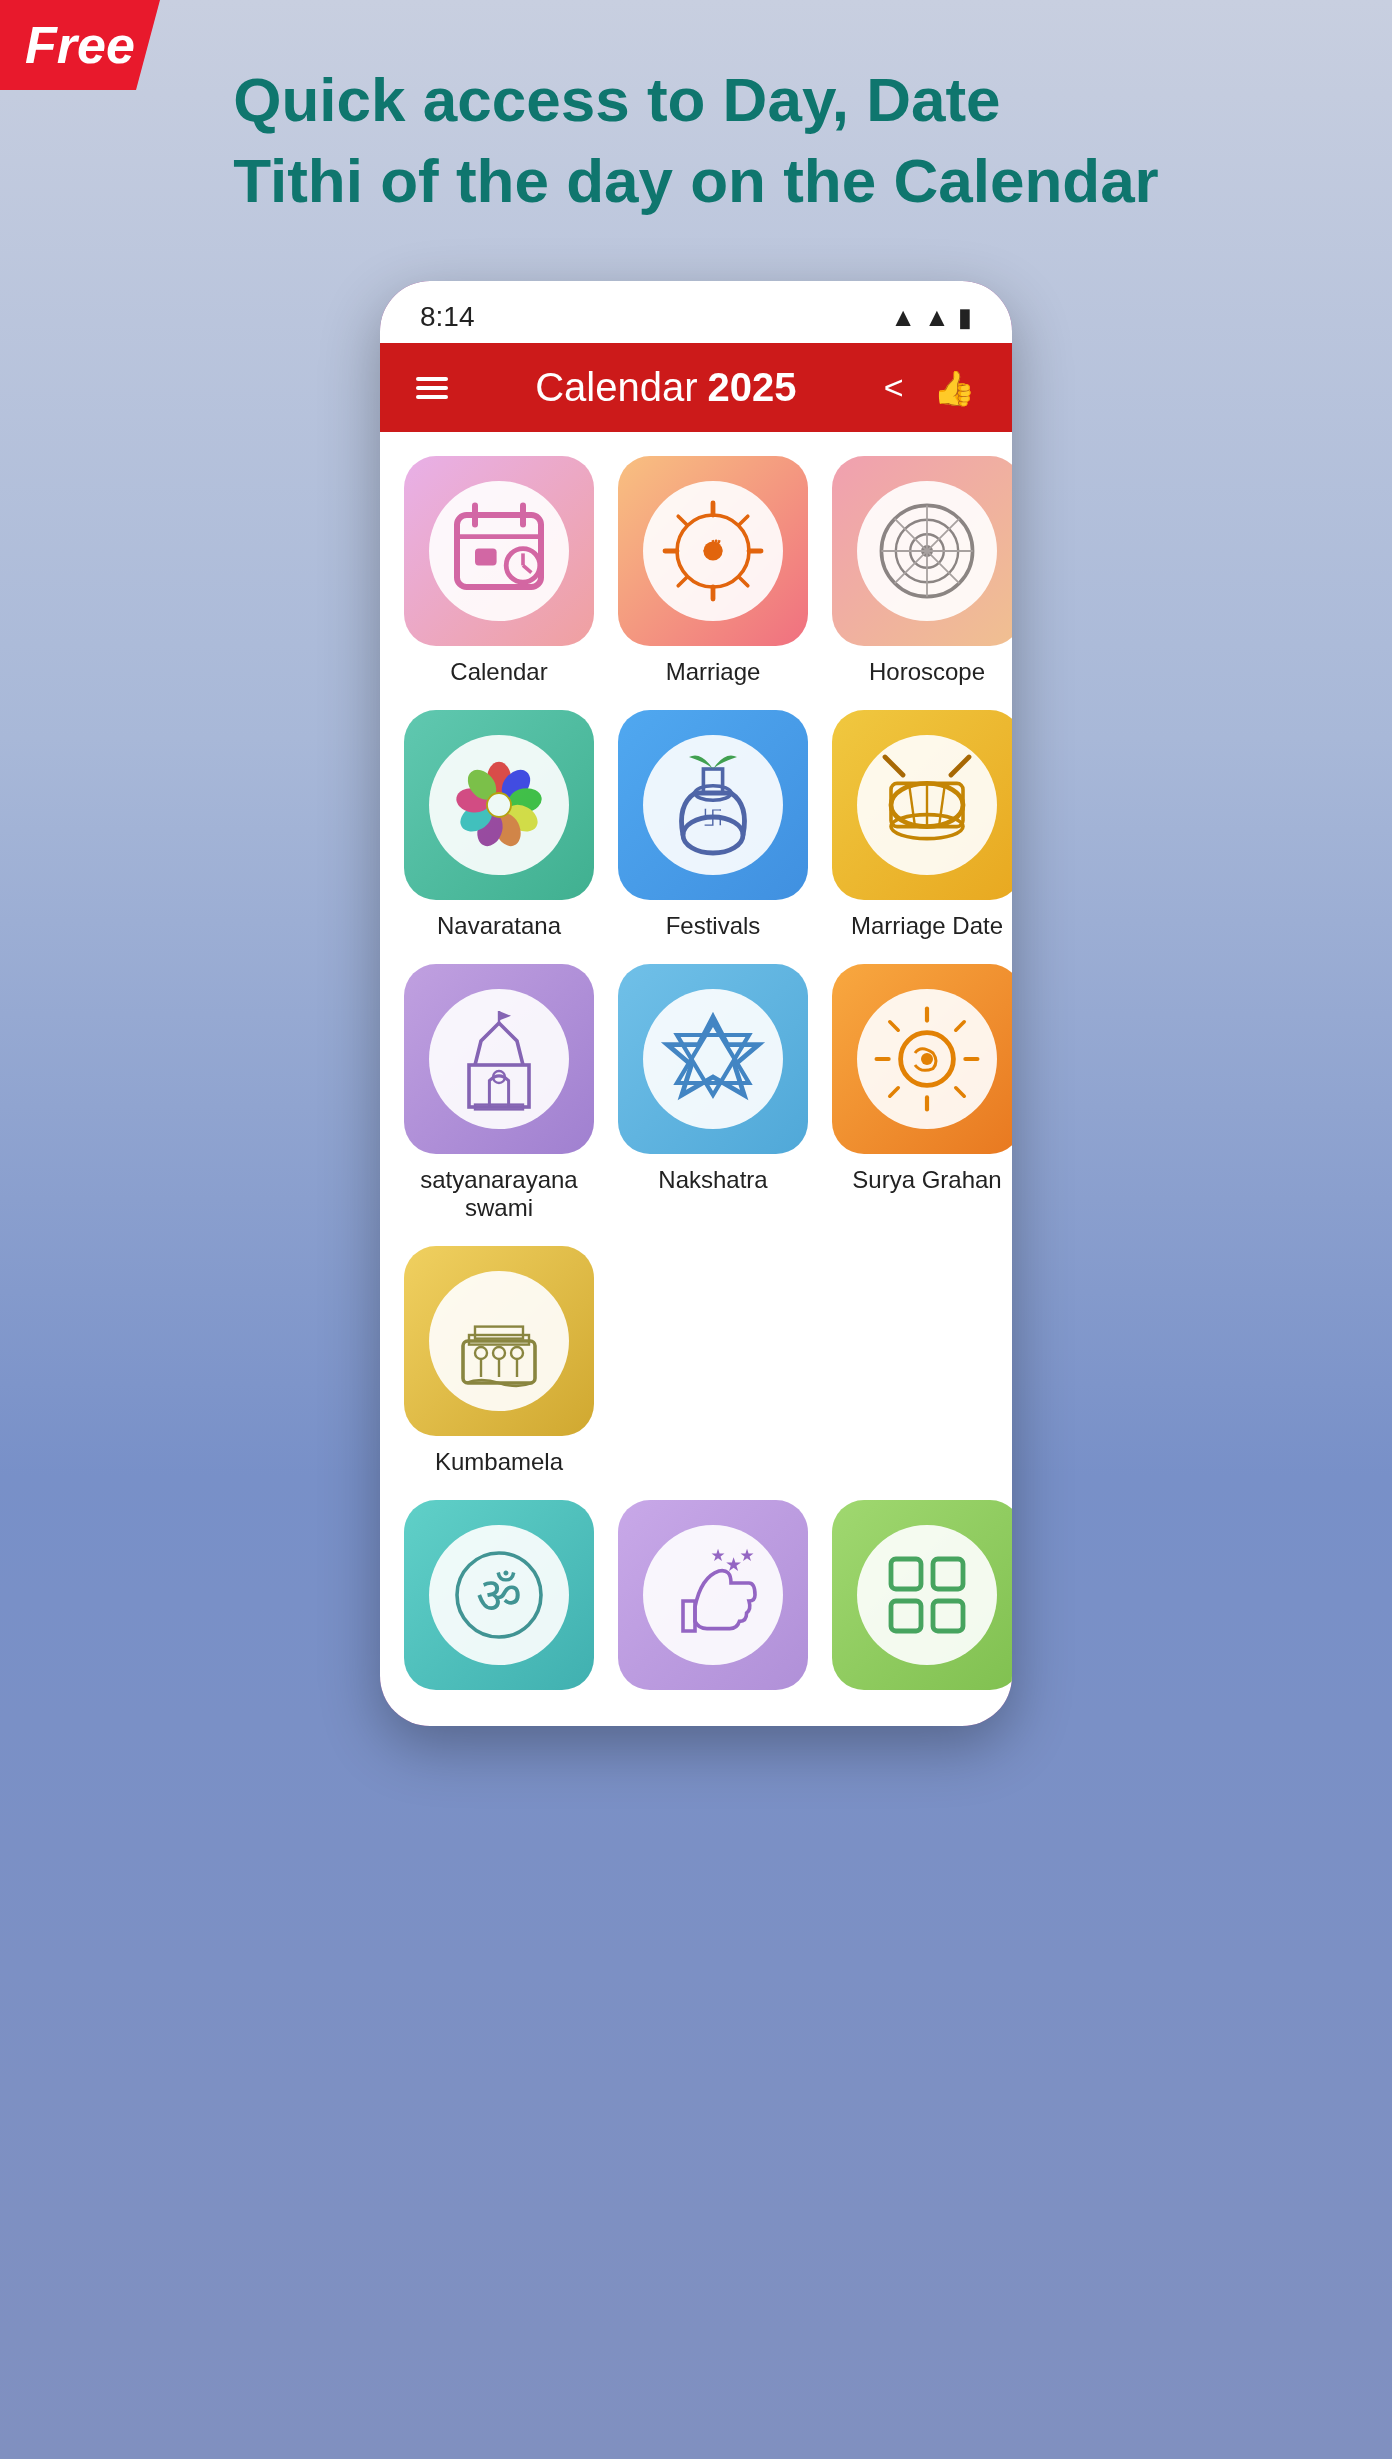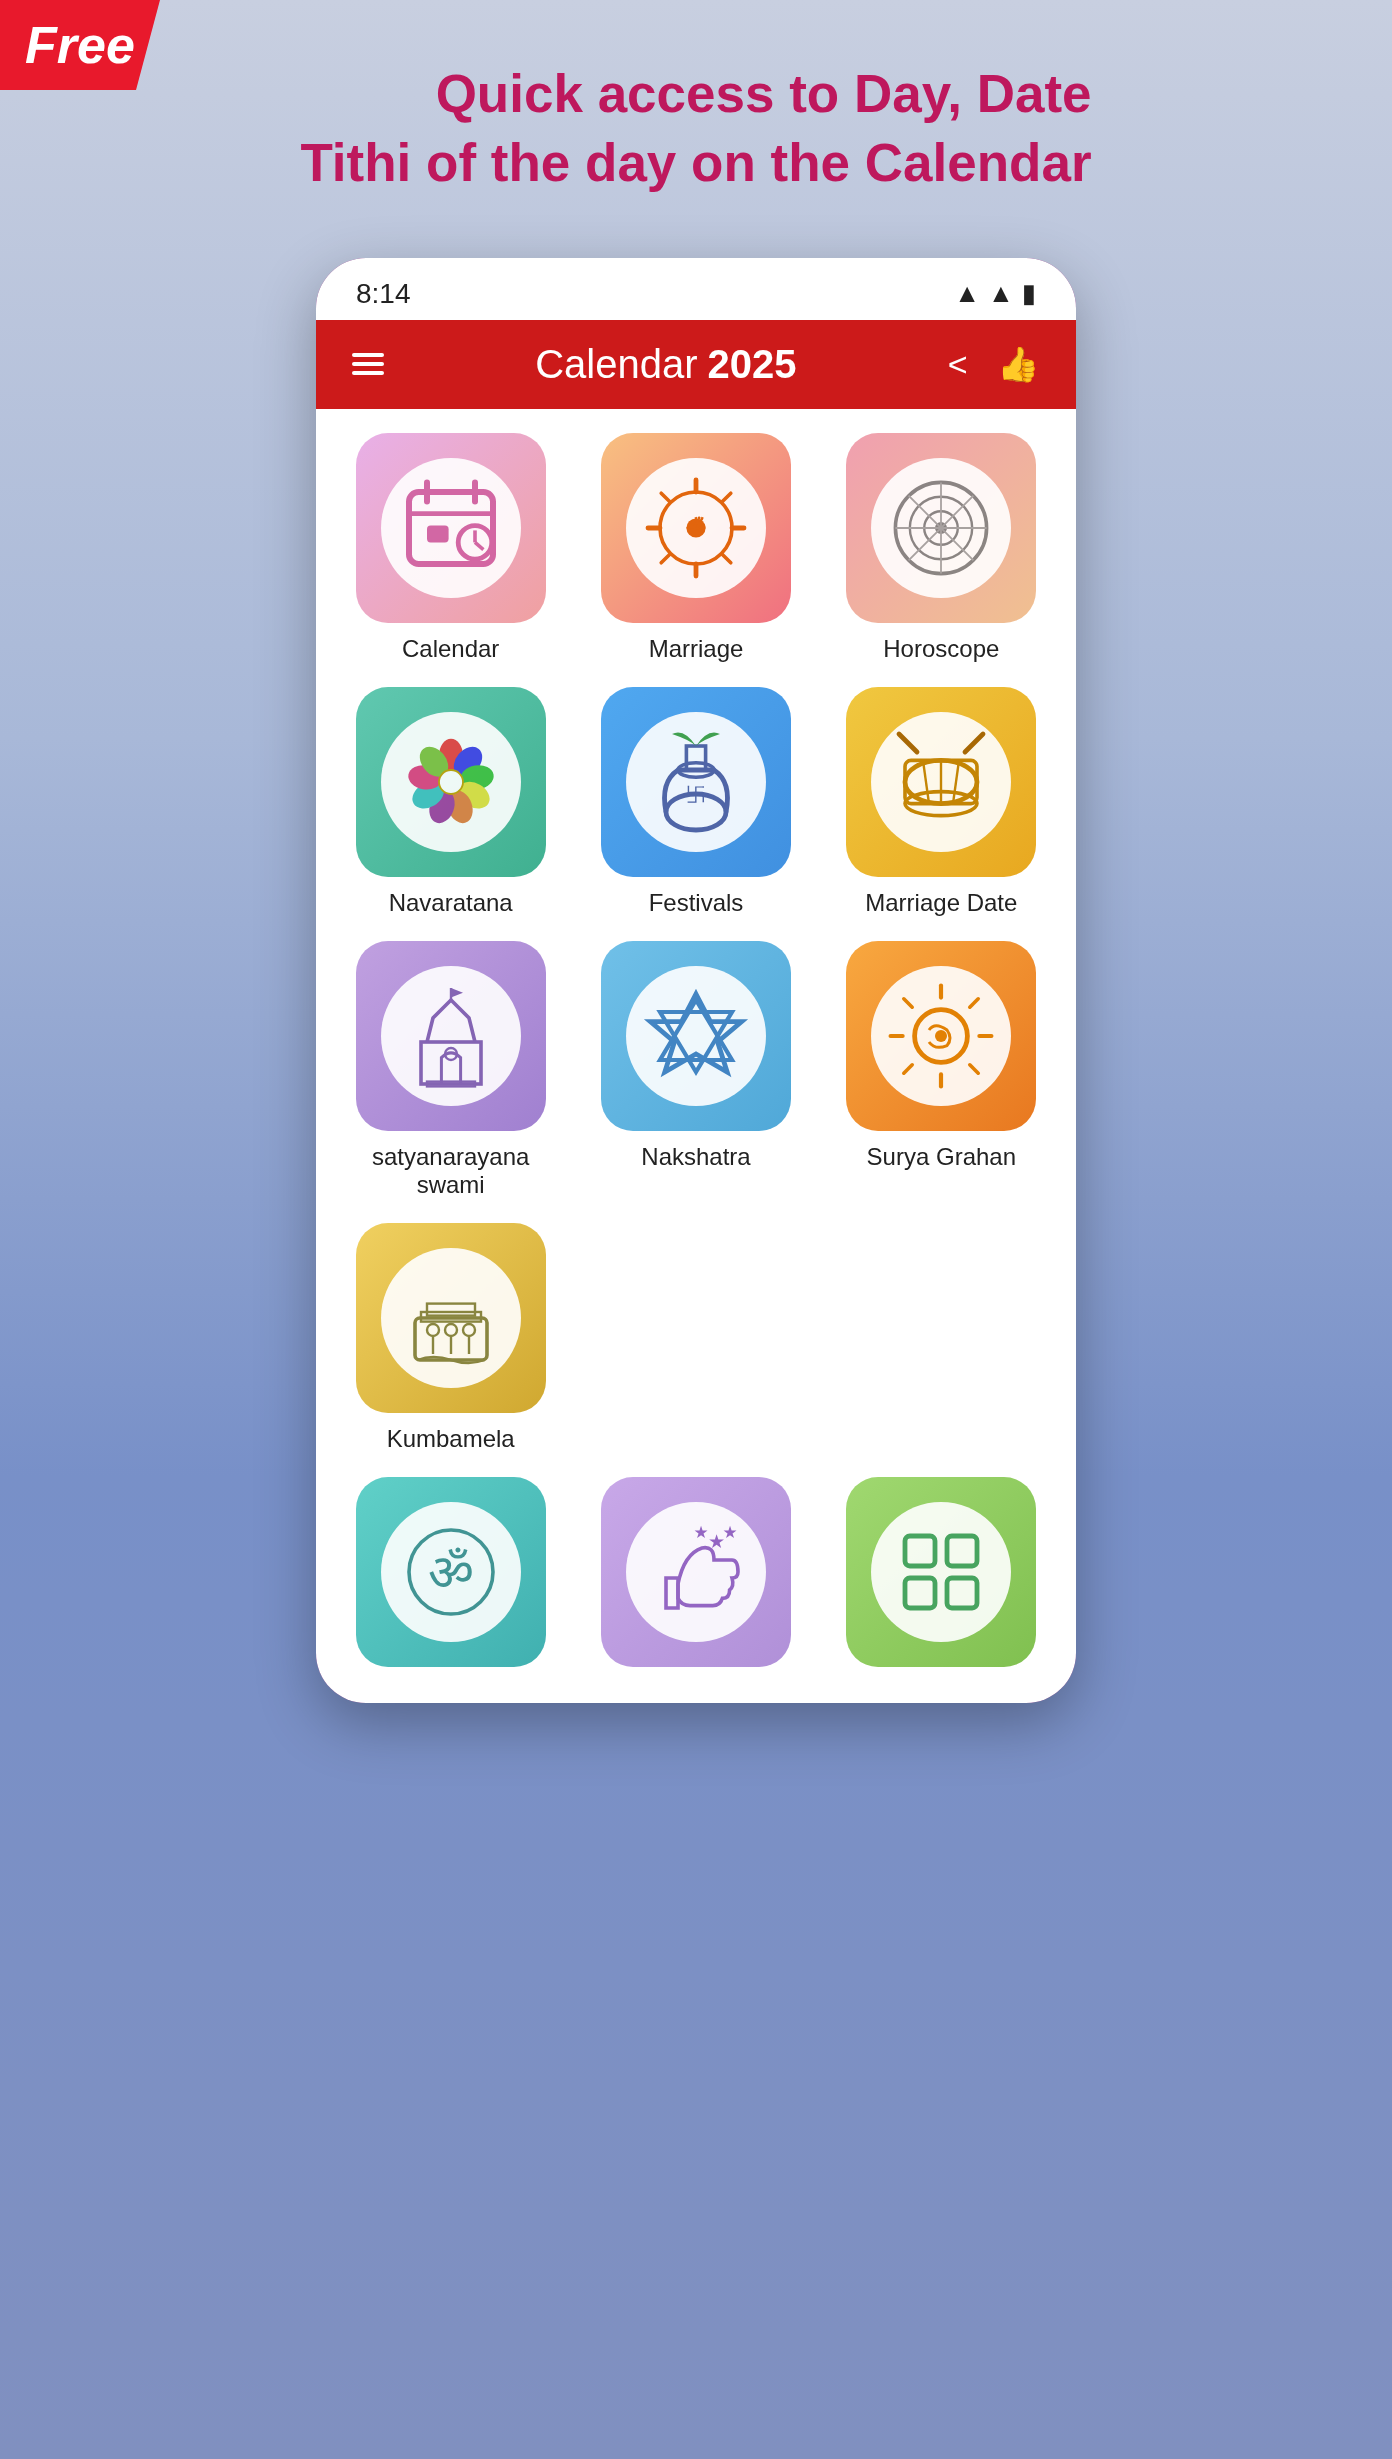--- a/index.html
+++ b/index.html
@@ -35,34 +35,34 @@
       align-items: center;
       justify-content: center;
       width: 160px;
       height: 90px;
       border-bottom-right-radius: 8px;
     }
 
     
     .header-text {
       margin-top: 60px;
-      text-align: right;
-      color: #be185d;
-      font-size: 53px;
+      text-align: left;
+      color: #0f766e;
+      font-size: 62px;
       font-weight: bold;
       line-height: 1.3;
       padding: 0 80px;
       margin-bottom: 60px;
     }
 
     
     .phone-mockup {
       background: #701a75;
       border-radius: 50px;
-      width: 760px;
+      width: 632px;
       box-shadow: 0 20px 60px rgba(0,0,0,0.3);
       overflow: hidden;
       margin-bottom: 80px;
     }
 
     
     .status-bar {
       background: white;
       display: flex;
       justify-content: space-between;

